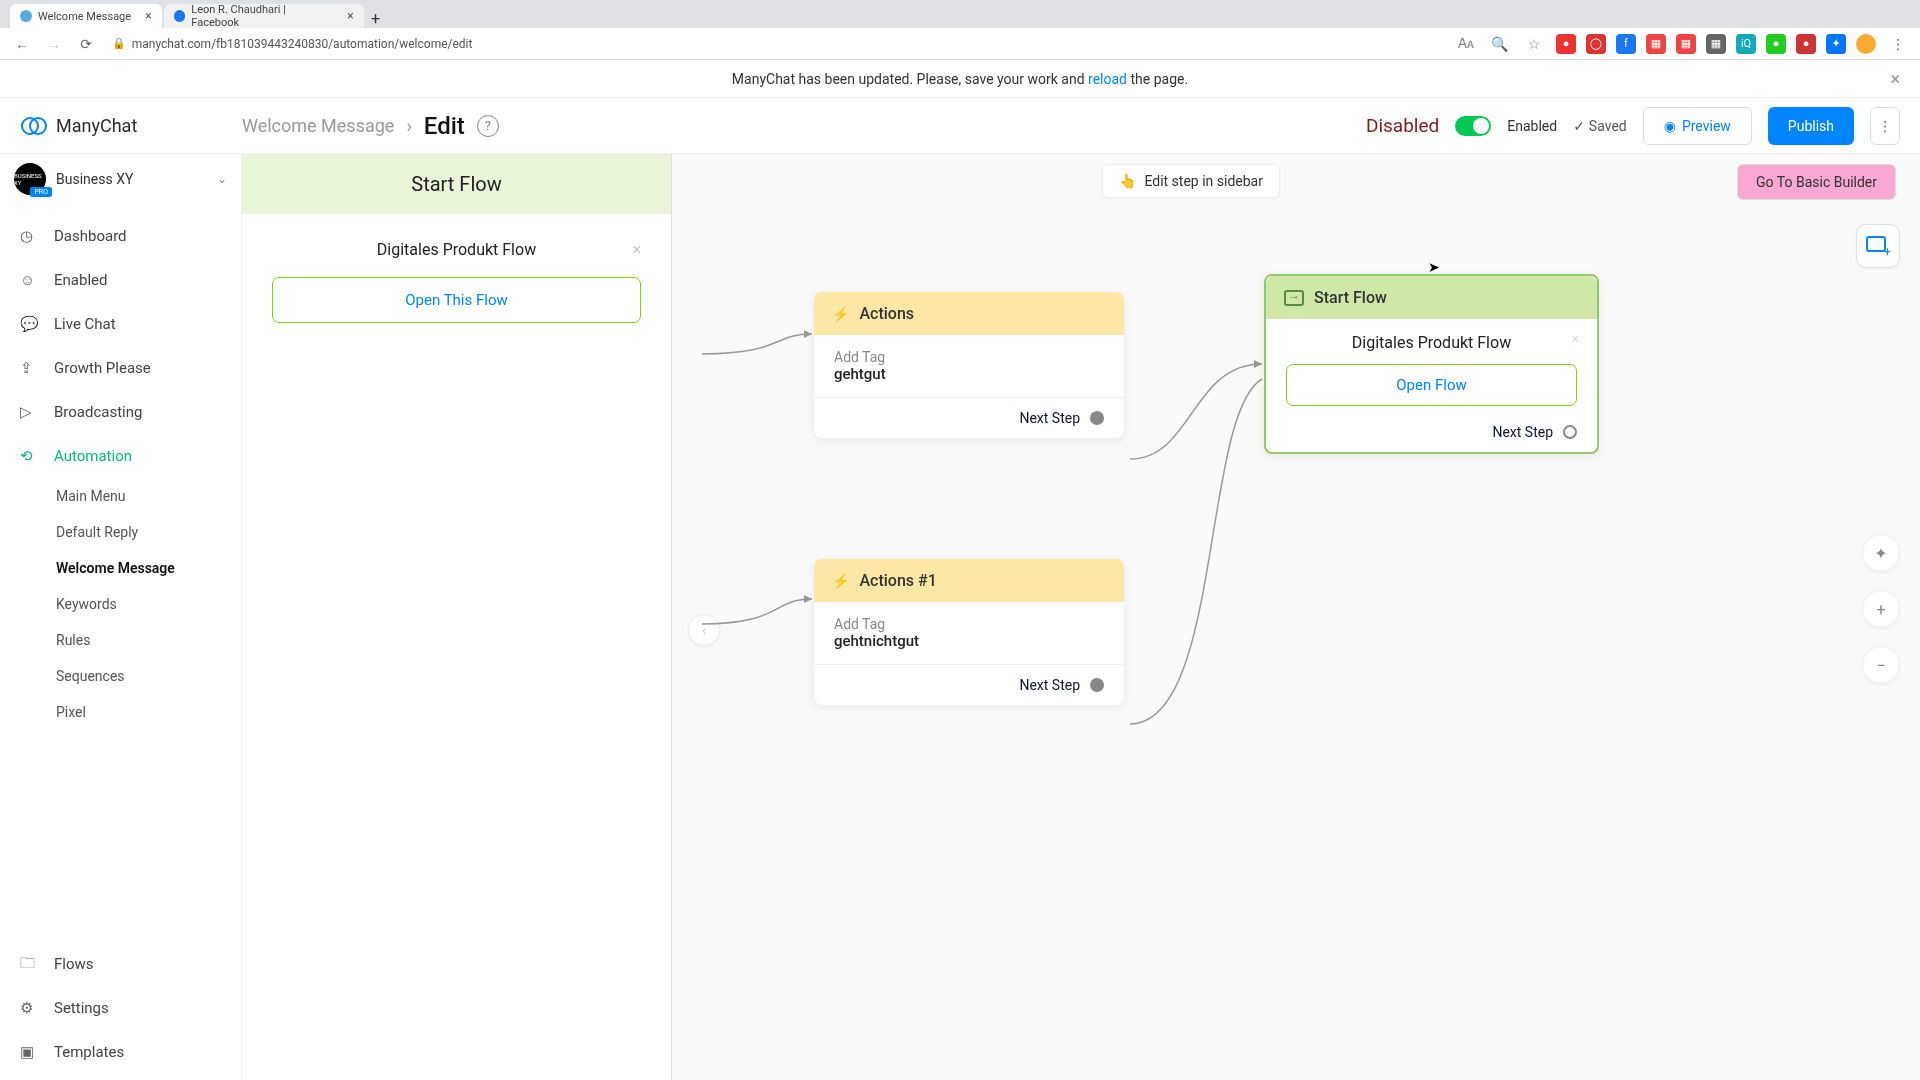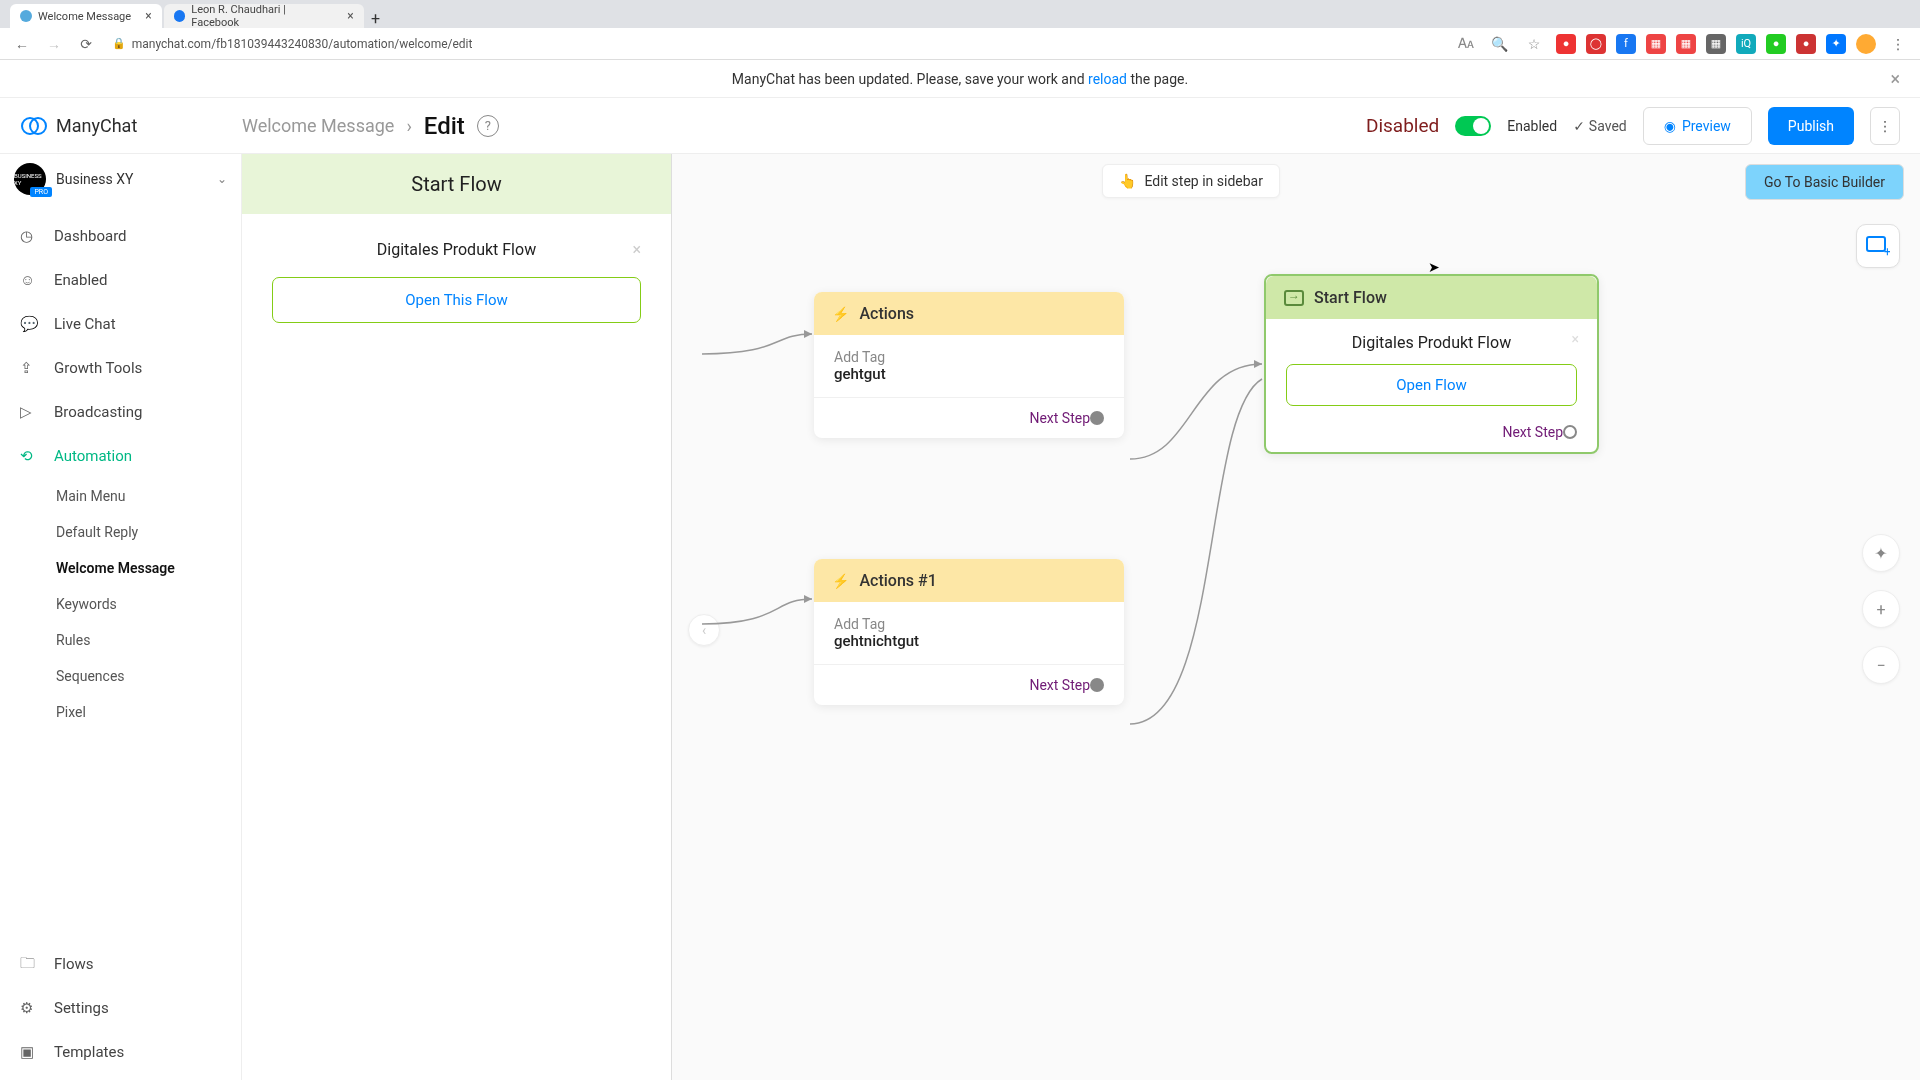--- a/index.html
+++ b/index.html
@@ -68,31 +68,31 @@
 .inspector { position: absolute; left: 0; top: 0; width: 430px; height: 100%; background: #fff; border-right: 1px solid #ddd; display: flex; flex-direction: column; }
 .insp-head { height: 60px; background: #e8f5d8; display: flex; align-items: center; justify-content: center; font-size: 20px; color: #222; }
 .insp-body { padding: 26px 30px; display: flex; flex-direction: column; gap: 18px; }
 .insp-title { font-size: 16px; color: #222; text-align: center; position: relative; }
 .insp-close { position: absolute; right: 0; top: 0; color: #ccc; font-size: 16px; cursor: pointer; }
 .open-flow-btn { height: 46px; border: 1px solid #84cc16; border-radius: 7px; color: #0084ff; display: flex; align-items: center; justify-content: center; font-size: 15px; cursor: pointer; }
 .choose-next { height: 46px; border: 1.5px dashed #ccc; border-radius: 6px; color: #0084ff; display: flex; align-items: center; justify-content: center; font-size: 15px; cursor: pointer; margin-top: 30px; }
 
 
 .hint-pill { position: absolute; left: 860px; top: 10px; background: #fff; border: 1px solid #eee; border-radius: 6px; padding: 8px 16px; font-size: 14px; color: #333; display: flex; align-items: center; gap: 8px; box-shadow: 0 1px 3px rgba(0,0,0,.04); }
-.basic-btn { position: absolute; right: 16px; top: 10px; height: 36px; padding: 0 18px; border: 1px solid #ddd; background:#7dd3fc; border-radius: 6px; color: #333; font-size: 14px; display: flex; align-items: center; cursor: pointer; }
+.basic-btn { position: absolute; right: 24px; top: 10px; height: 36px; padding: 0 18px; border: 1px solid #ddd; background:#f9a8d4; border-radius: 6px; color: #333; font-size: 14px; display: flex; align-items: center; cursor: pointer; }
 
 
 .node { position: absolute; background: #fff; border-radius: 8px; box-shadow: 0 2px 10px rgba(0,0,0,.08); width: 310px; }
 .node-head { padding: 12px 18px; font-size: 16px; font-weight: 500; color: #333; display: flex; align-items: center; gap: 10px; border-radius: 8px 8px 0 0; }
 .node-head.actions { background: #fde7a6; }
 .bolt { color: #f5a623; font-size: 14px; }
 .node-body { padding: 14px 20px; }
 .tag-lbl { color: #888; font-size: 14px; }
 .tag-val { color: #222; font-size: 15px; font-weight: 500; }
-.node-foot { padding: 12px 20px; display: flex; justify-content: flex-end; align-items: center; color: #701a75; font-size: 14px; border-top: 1px solid #f0f0f0; }
+.node-foot { padding: 12px 20px; display: flex; justify-content: flex-end; align-items: center; gap: 10px; color: #0f172a; font-size: 14px; border-top: 1px solid #f0f0f0; }
 .node-foot .port { width: 14px; height: 14px; border-radius: 50%; background: #888; }
 
 .node.startflow { width: 335px; border: 2px solid #8fc96b; }
 .startflow .node-head { background: #cfe8a8; gap: 10px; }
 .startflow .sf-icon { width: 20px; height: 16px; border: 2px solid #5a8a3c; border-radius: 3px; display: inline-block; position: relative; }
 .startflow .sf-icon::after { content: "→"; position: absolute; left: 2px; top: -4px; font-size: 12px; color: #5a8a3c; }
 .startflow .node-body { text-align: center; padding: 14px 20px 18px; }
 .startflow .flow-name { font-size: 16px; color: #222; margin-bottom: 12px; position: relative; }
 .startflow .flow-name .x { position:absolute; right:-2px; top:-2px; color:#ddd; cursor:pointer; font-size:14px;}
 .startflow .open-flow-btn { height: 42px; }
@@ -215,21 +215,21 @@
       <div class="nav-item">
           <span class="nav-ic">☺</span>
           <span>Enabled</span>
         </div>
       <div class="nav-item">
           <span class="nav-ic">💬</span>
           <span>Live Chat</span>
         </div>
       <div class="nav-item">
           <span class="nav-ic">⇪</span>
-          <span>Growth Tools</span>
+          <span>Growth Please</span>
         </div>
       <div class="nav-item">
           <span class="nav-ic">▷</span>
           <span>Broadcasting</span>
         </div>
       <div class="nav-item active">
           <span class="nav-ic">⟲</span>
           <span>Automation</span>
         </div>
       <div class="nav-sub">

